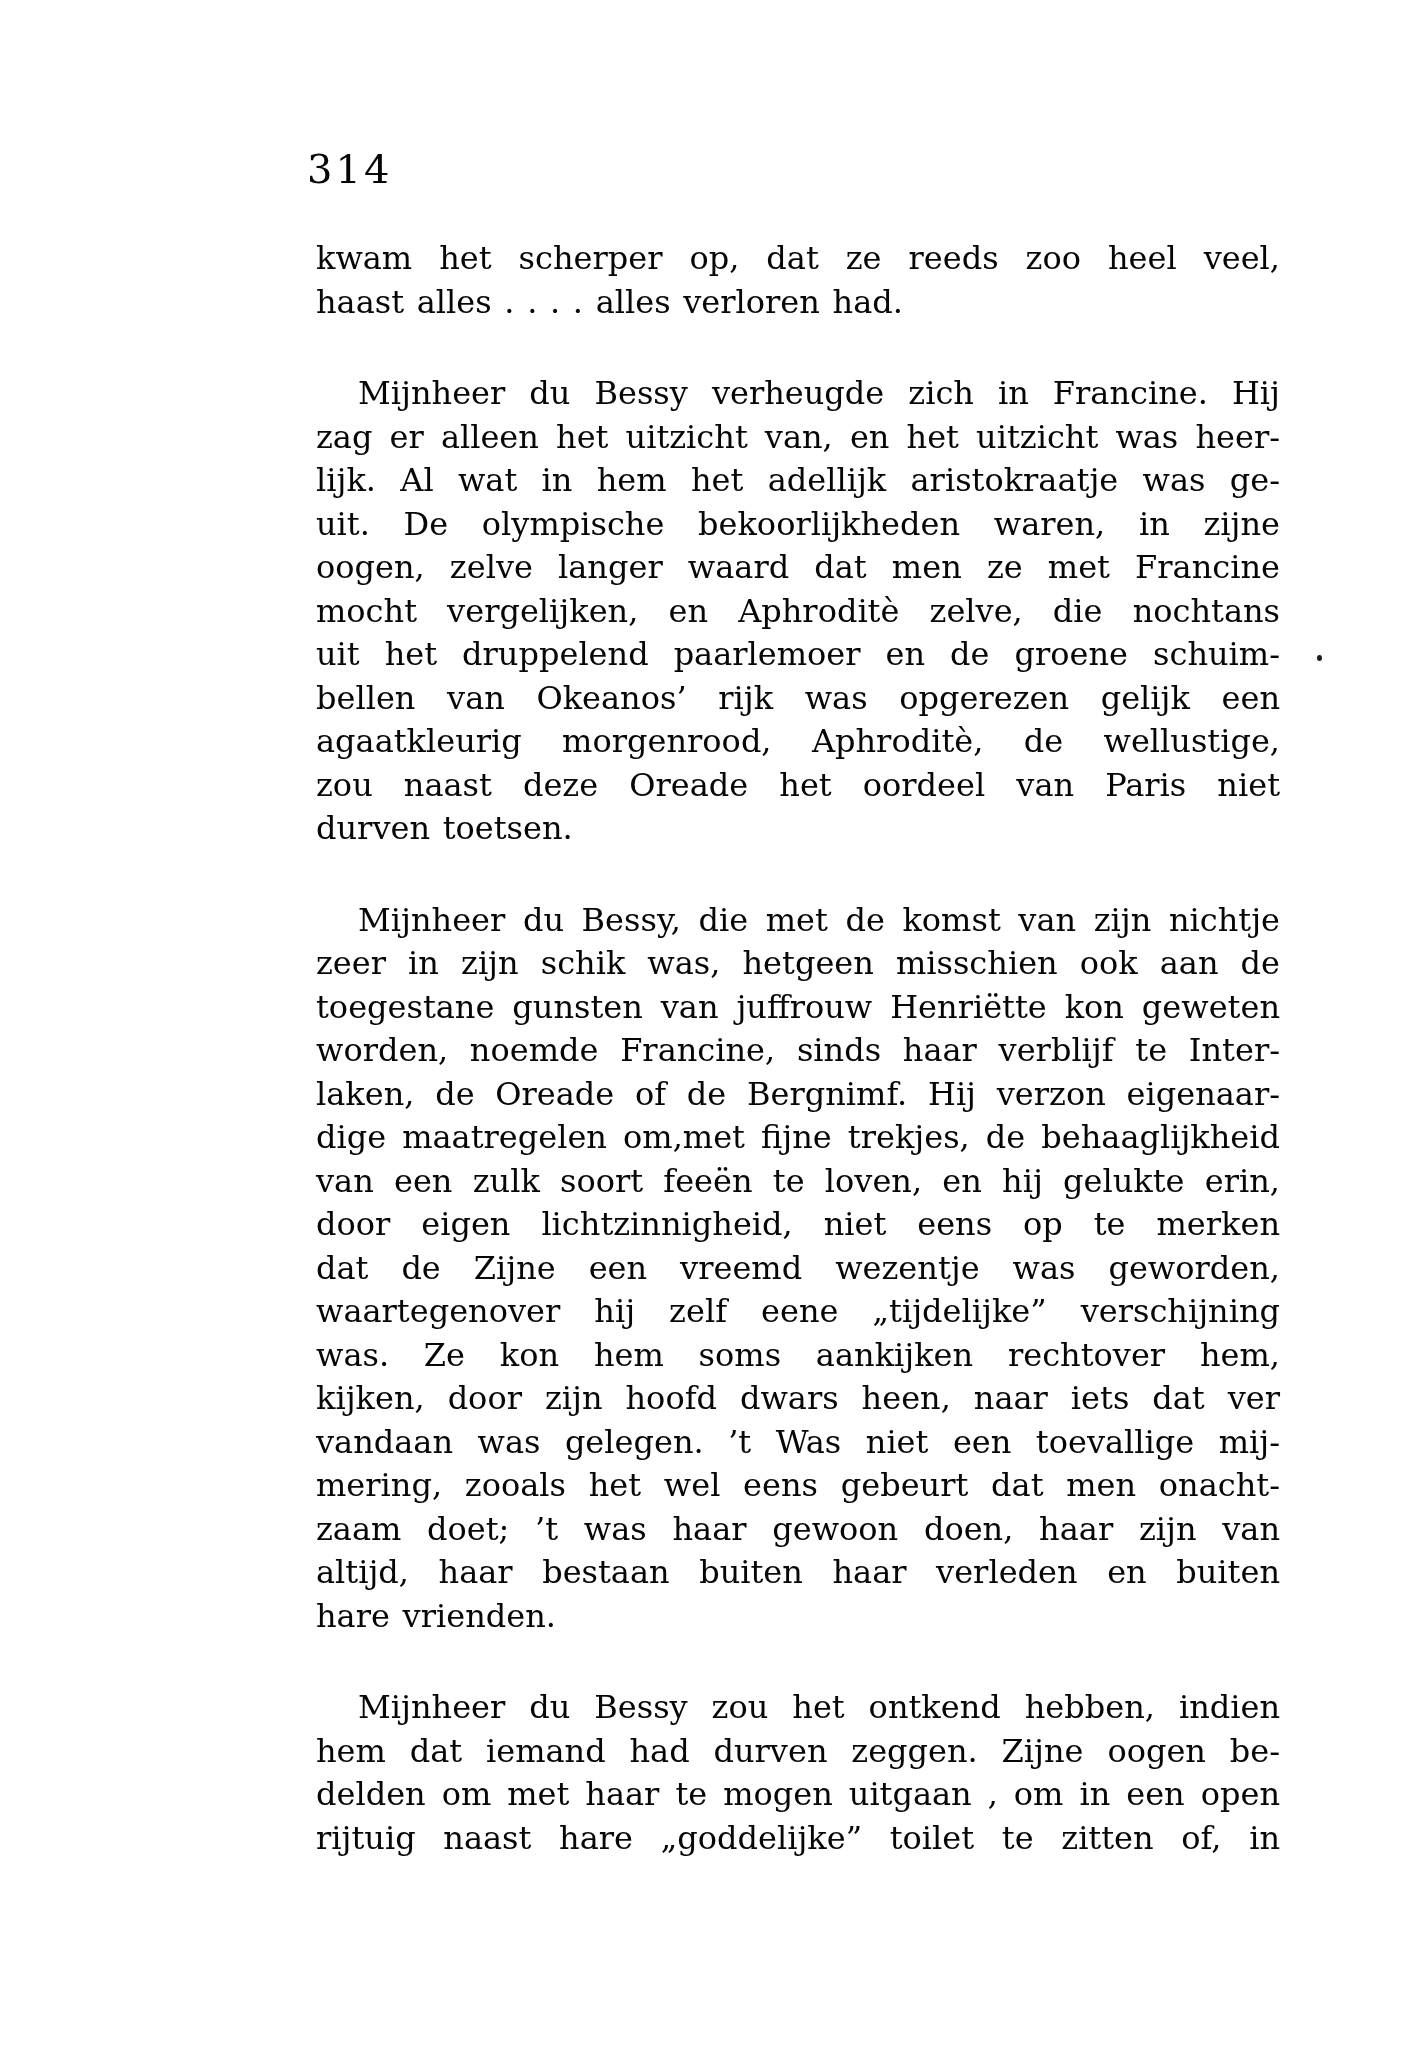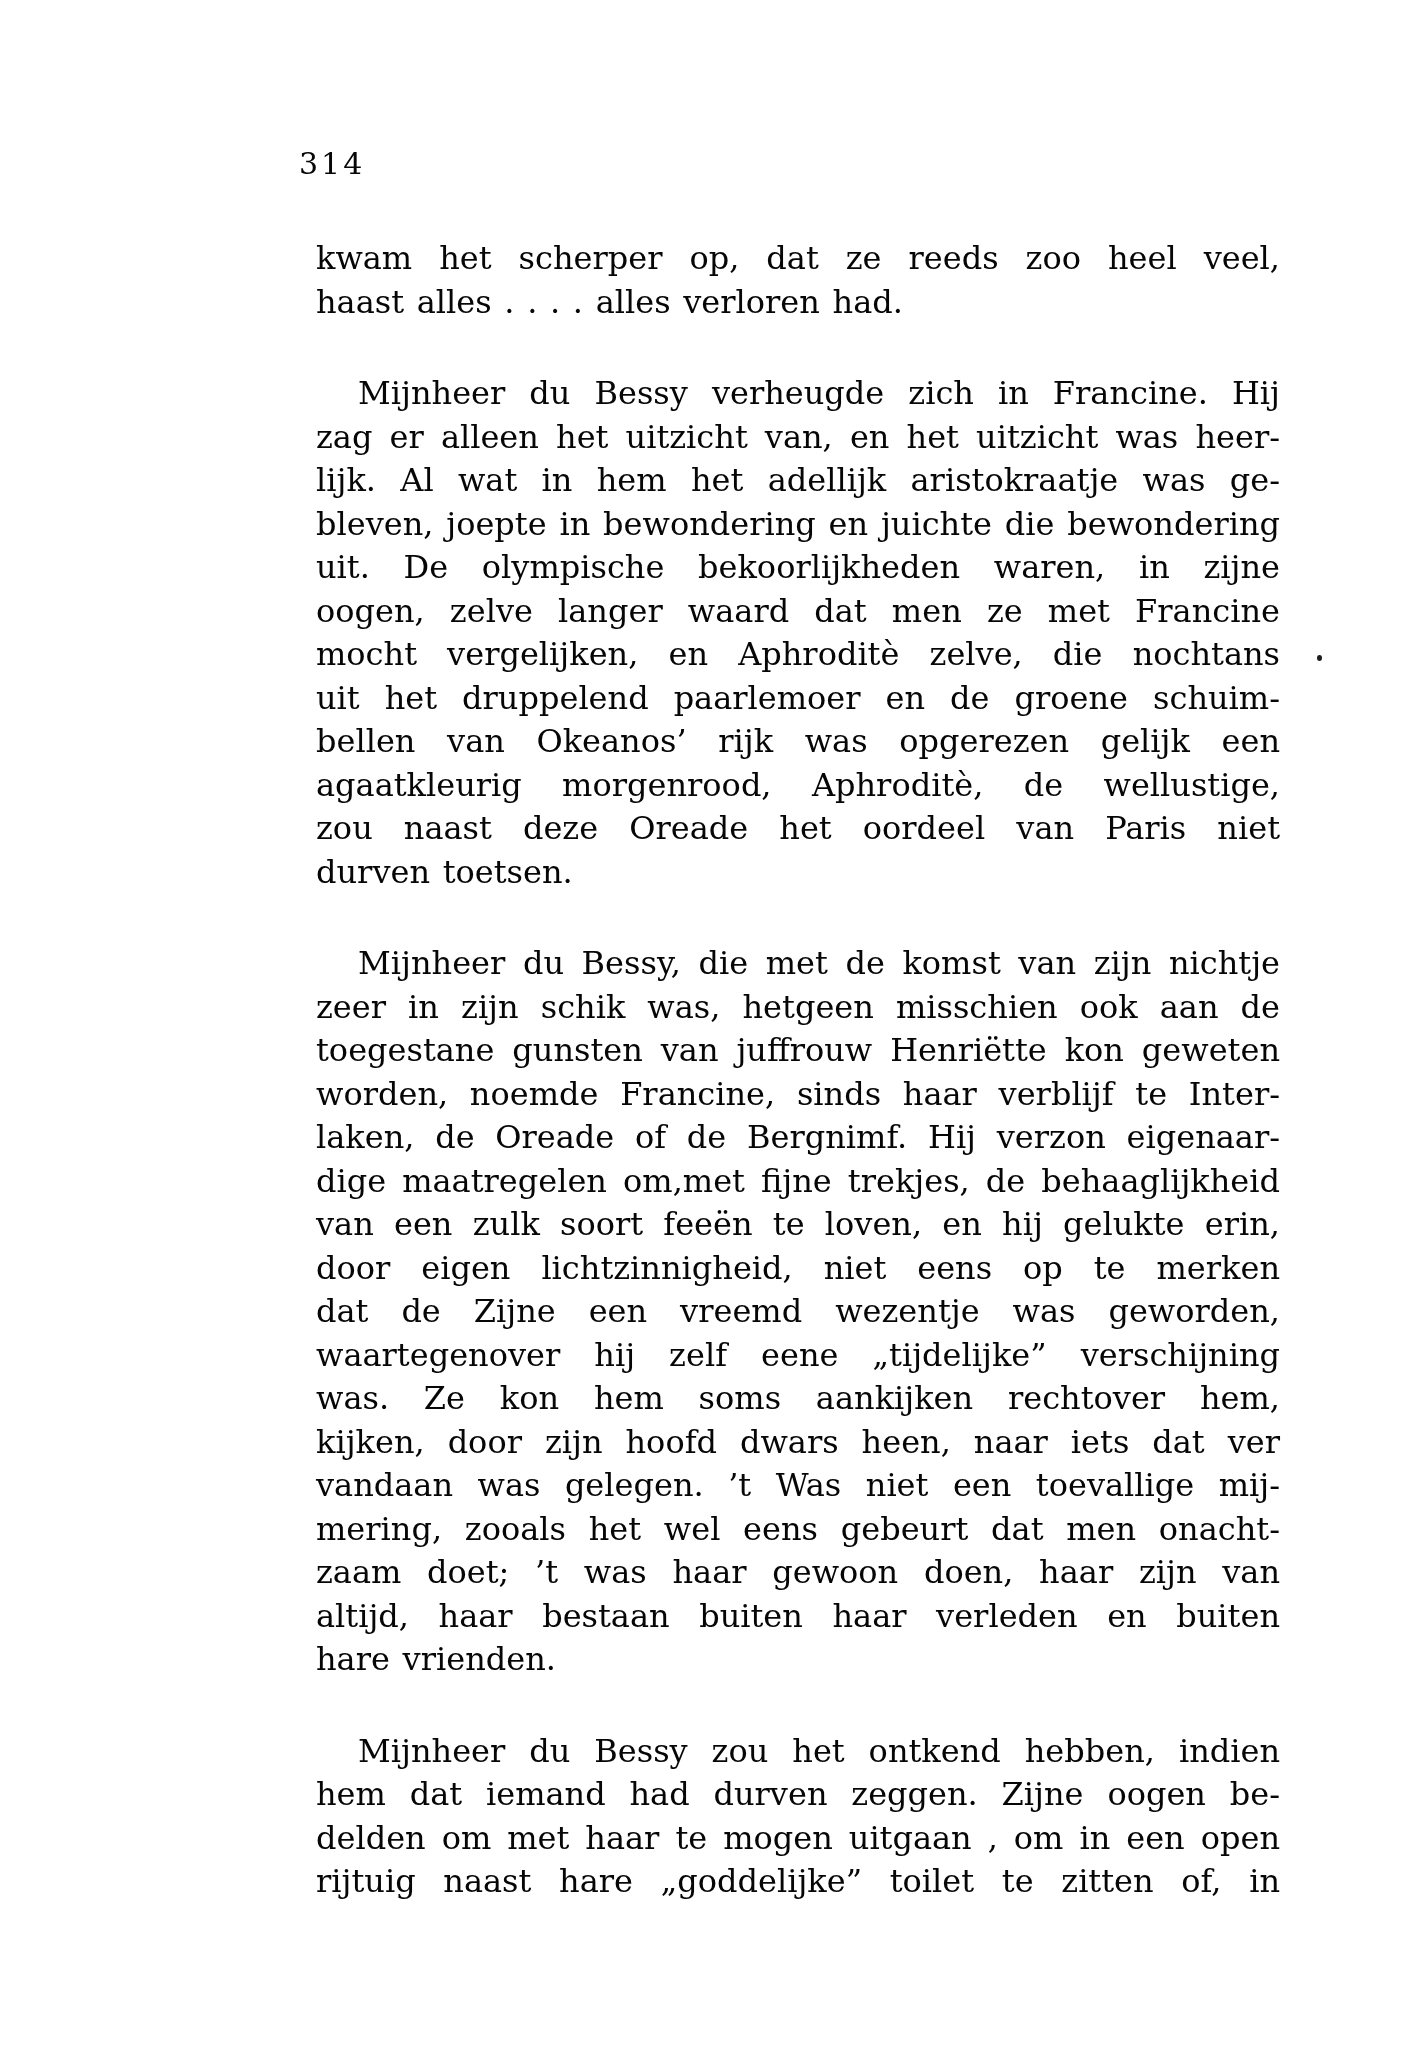--- a/index.html
+++ b/index.html
@@ -11,23 +11,23 @@
     position: relative;
     width: 1407px;
     height: 2068px;
     background: #ffffff;
     color: #060606;
     font-family: "DejaVu Serif", "Liberation Serif", serif;
     overflow: hidden;
   }
   .page-number {
     position: absolute;
-    left: 299px;
+    left: 307px;
     top: 146px;
-    font-size: 30px;
+    font-size: 40px;
     letter-spacing: 3px;
     font-weight: normal;
   }
   .text-block {
     position: absolute;
     left: 316px;
     top: 237px;
     width: 964px;
   }
   .line {
@@ -64,21 +64,20 @@
 <div class="page">
   <div class="page-number">314</div>
 
   <div class="text-block">
 
   <div class="line">kwam het scherper op, dat ze reeds zoo heel veel,</div>
       <div class="line no-justify">haast alles . . . . alles verloren had.</div>
       <div class="line indent">Mijnheer du Bessy verheugde zich in Francine. Hij</div>
       <div class="line">zag er alleen het uitzicht van, en het uitzicht was heer-</div>
       <div class="line">lijk. Al wat in hem het adellijk aristokraatje was ge-</div>
-      <div class="line">bleven, joepte in bewondering en juichte die bewondering</div>
       <div class="line">uit. De olympische bekoorlijkheden waren, in zijne</div>
       <div class="line">oogen, zelve langer waard dat men ze met Francine</div>
       <div class="line">mocht vergelijken, en Aphroditè zelve, die nochtans</div>
       <div class="line">uit het druppelend paarlemoer en de groene schuim-</div>
       <div class="line">bellen van Okeanos’ rijk was opgerezen gelijk een</div>
       <div class="line">agaatkleurig morgenrood, Aphroditè, de wellustige,</div>
       <div class="line">zou naast deze Oreade het oordeel van Paris niet</div>
       <div class="line no-justify">durven toetsen.</div>
       <div class="line indent">Mijnheer du Bessy, die met de komst van zijn nichtje</div>
       <div class="line">zeer in zijn schik was, hetgeen misschien ook aan de</div>

